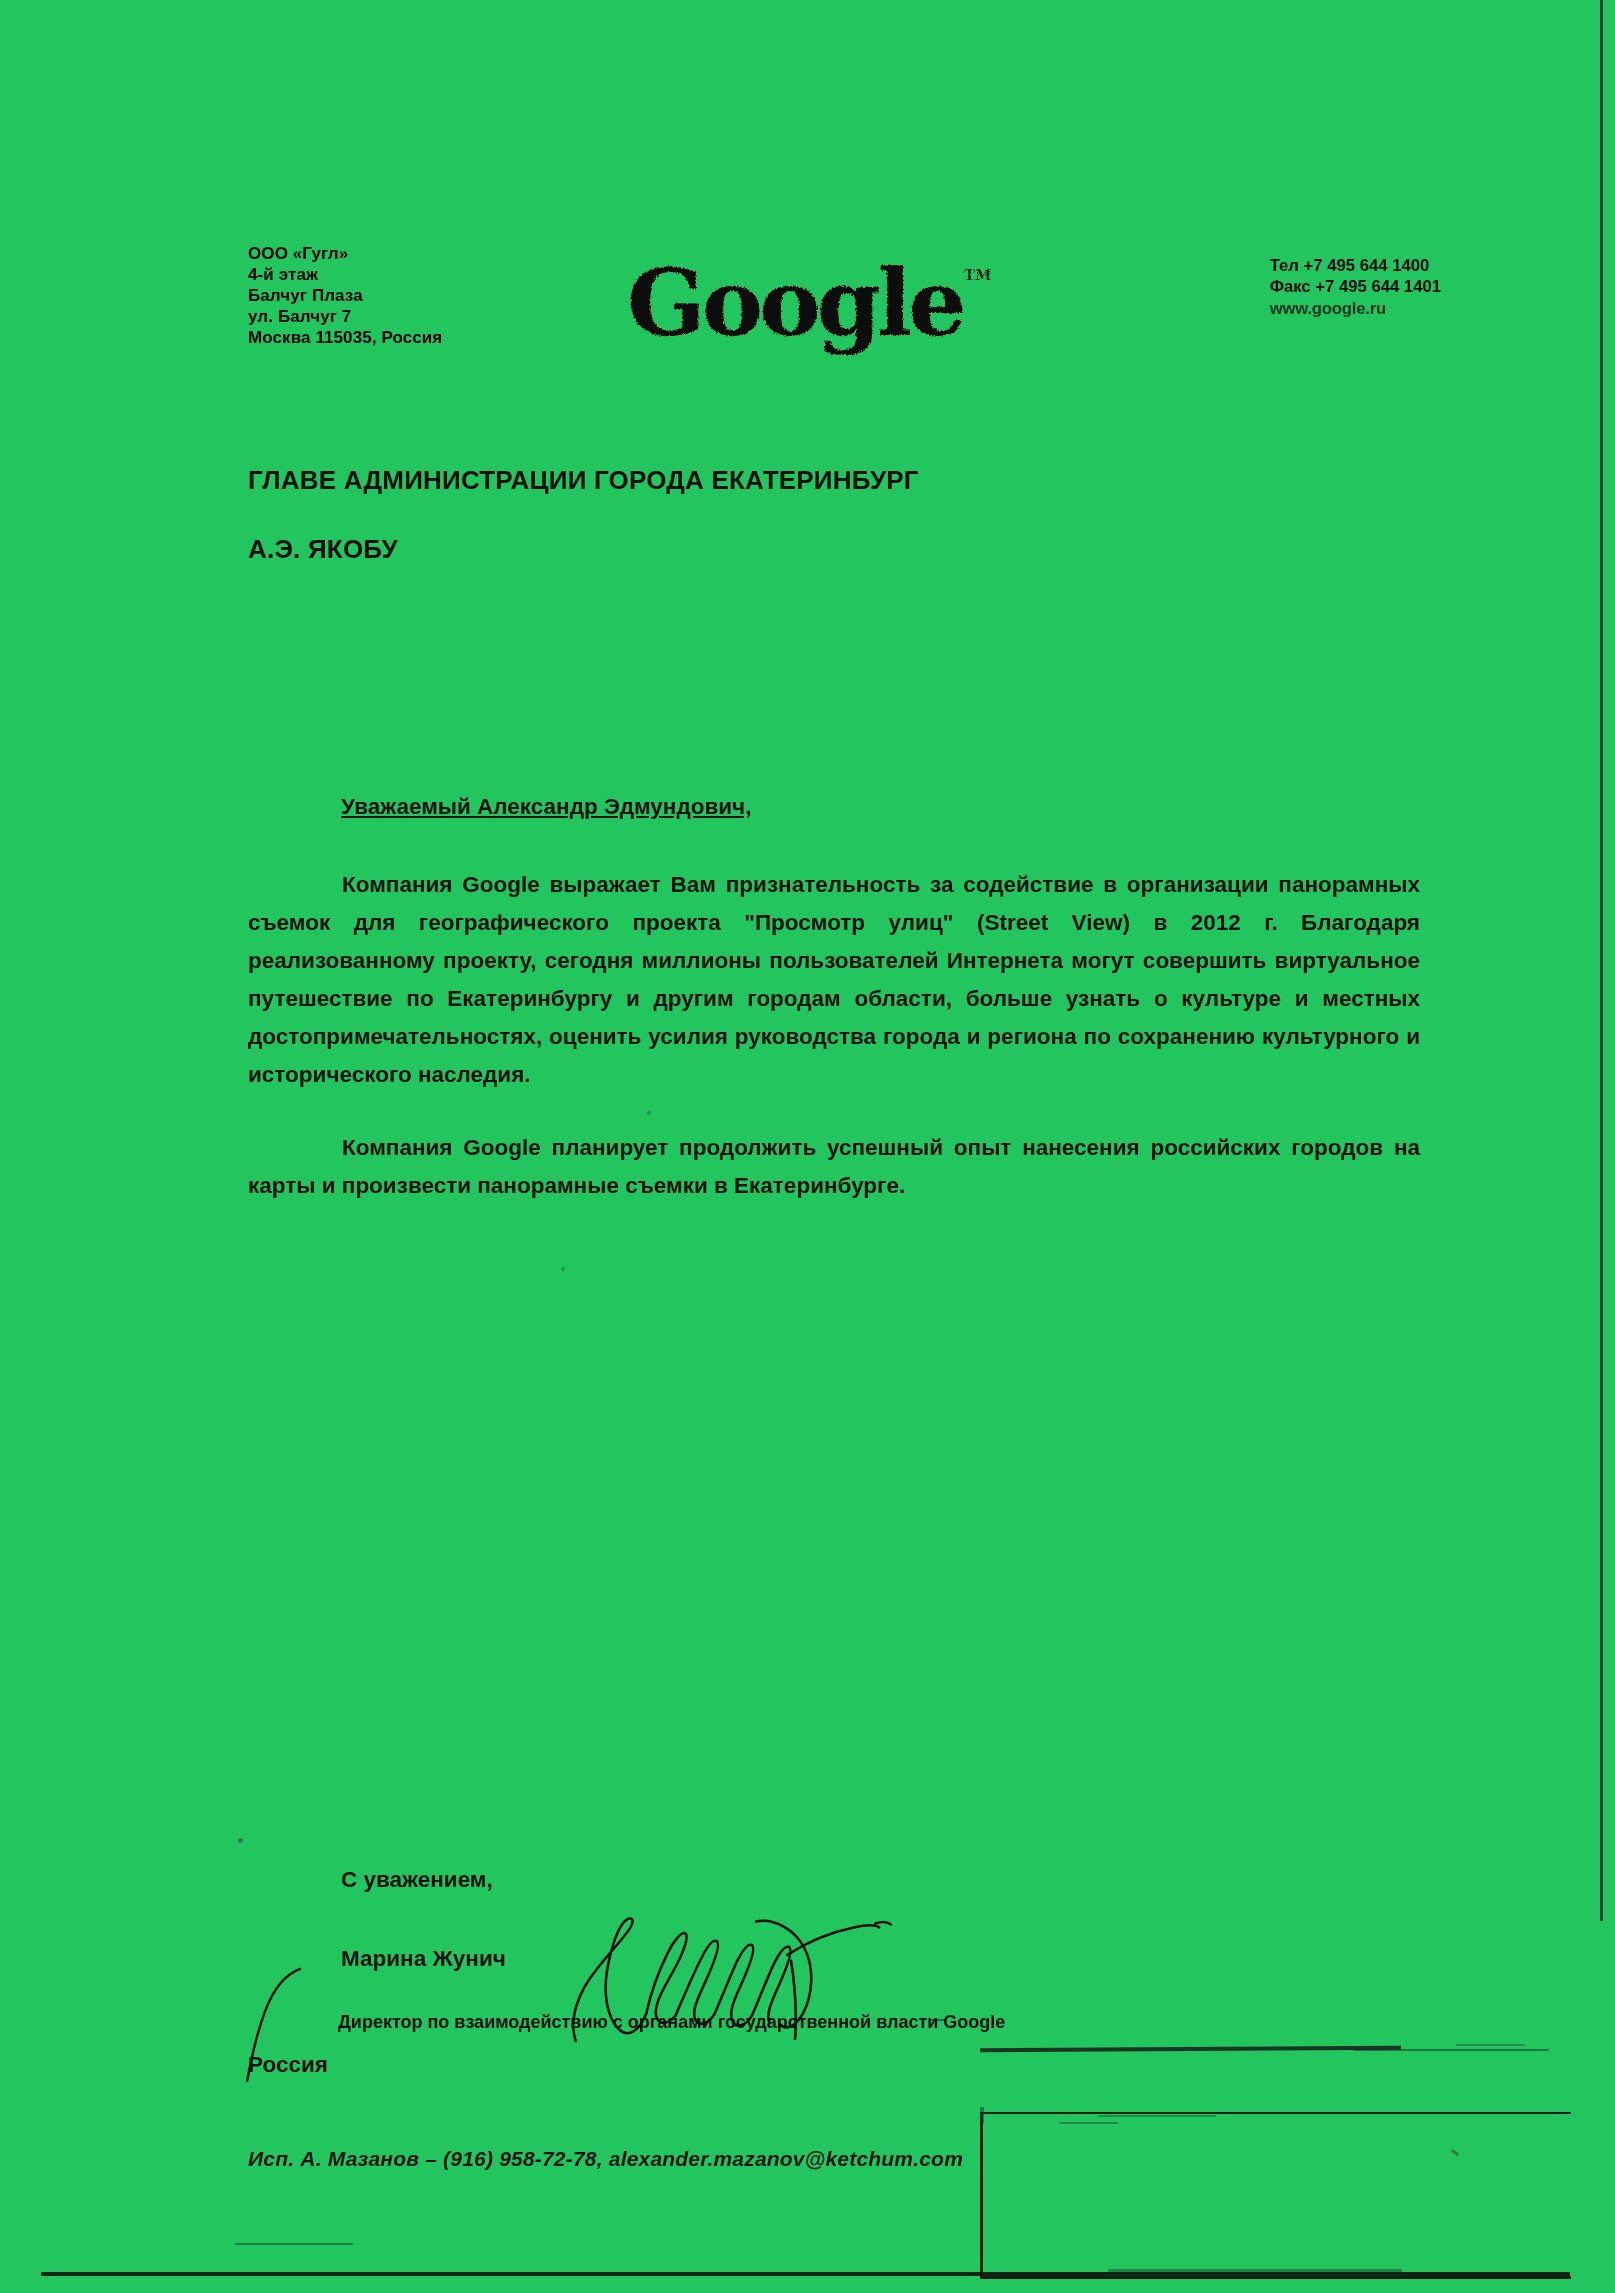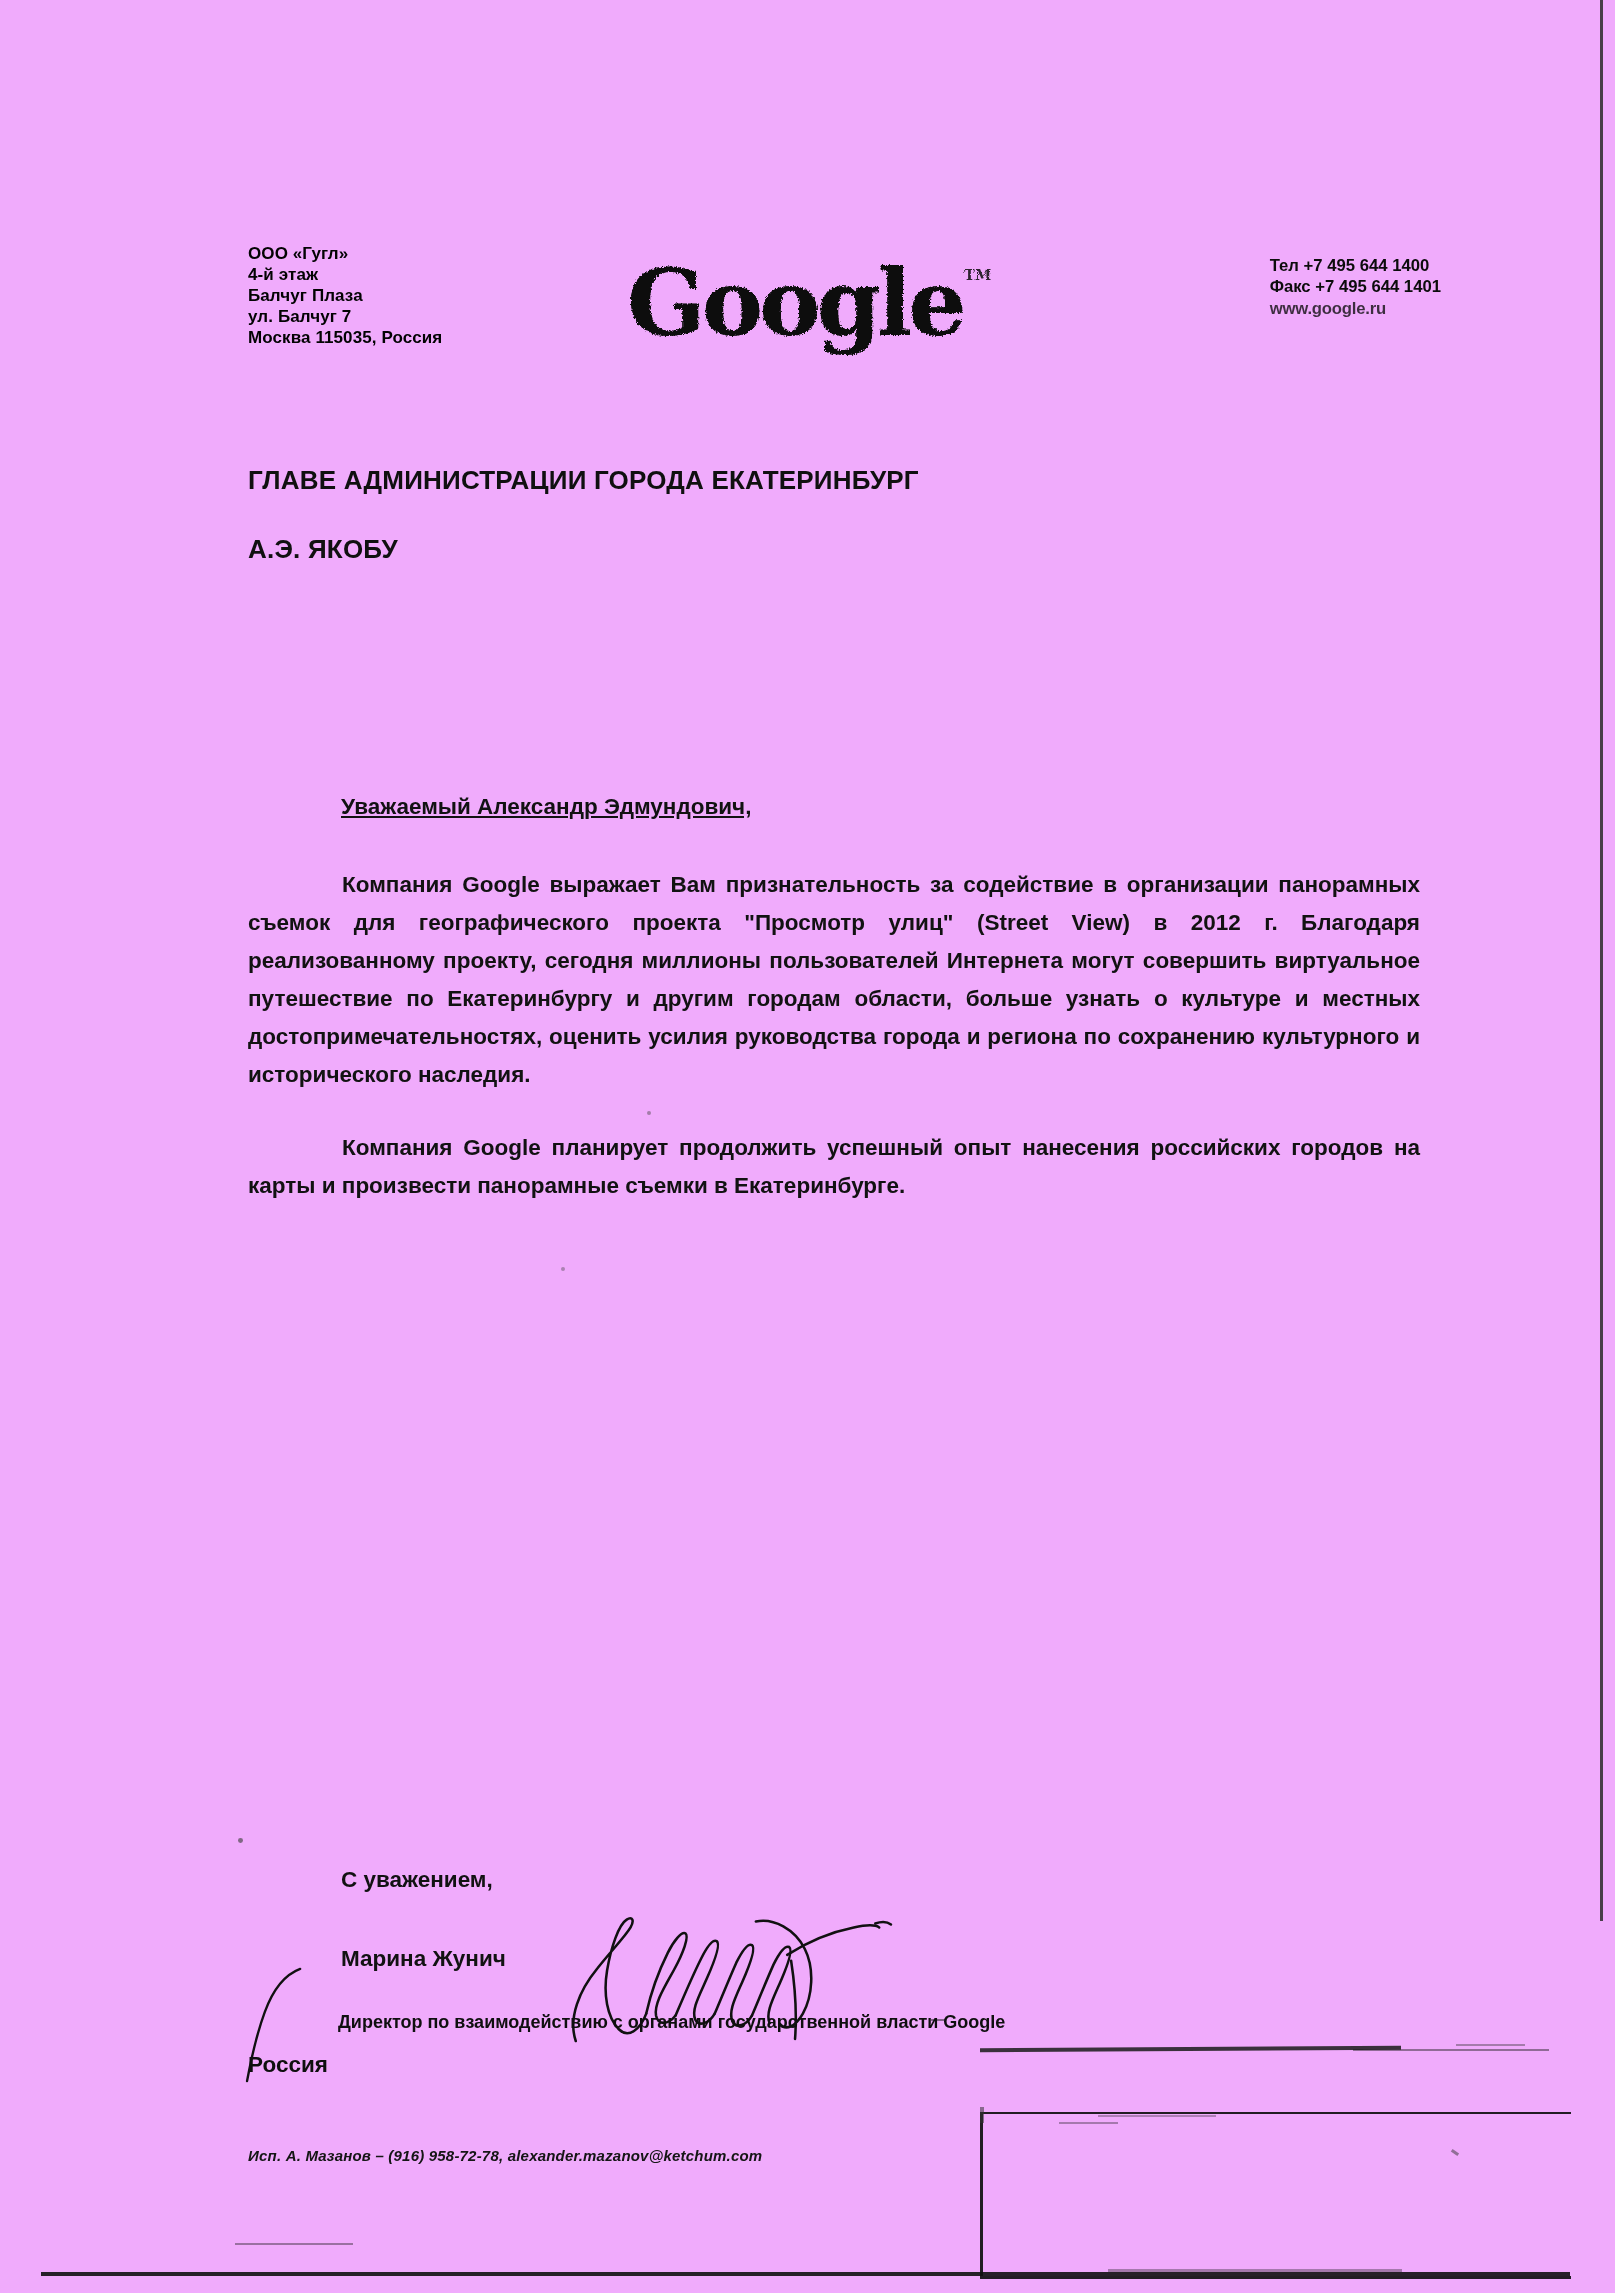--- a/index.html
+++ b/index.html
@@ -5,21 +5,21 @@
 <style>
   html, body {
     margin: 0;
     padding: 0;
     background: #ffffff;
   }
   .page {
     position: relative;
     width: 1615px;
     height: 2294px;
-    background: #f0abfc;
+    background: #22c55e;
     overflow: hidden;
     font-family: "Liberation Sans", sans-serif;
     color: #141414;
     -webkit-font-smoothing: none;
   }
 
   
   .scan-edge-right {
     position: absolute;
     top: 0;
@@ -213,21 +213,21 @@
     top: 1965px;
     width: 69px;
     height: 118px;
   }
 
   
   .footer-note {
     position: absolute;
     left: 248px;
     top: 2147px;
-    font-size: 15px;
+    font-size: 21px;
     font-weight: 700;
     font-style: italic;
     letter-spacing: 0.2px;
     color: #242424;
     white-space: nowrap;
     filter: contrast(1.15);
   }
 </style>
 </head>
 <body>

